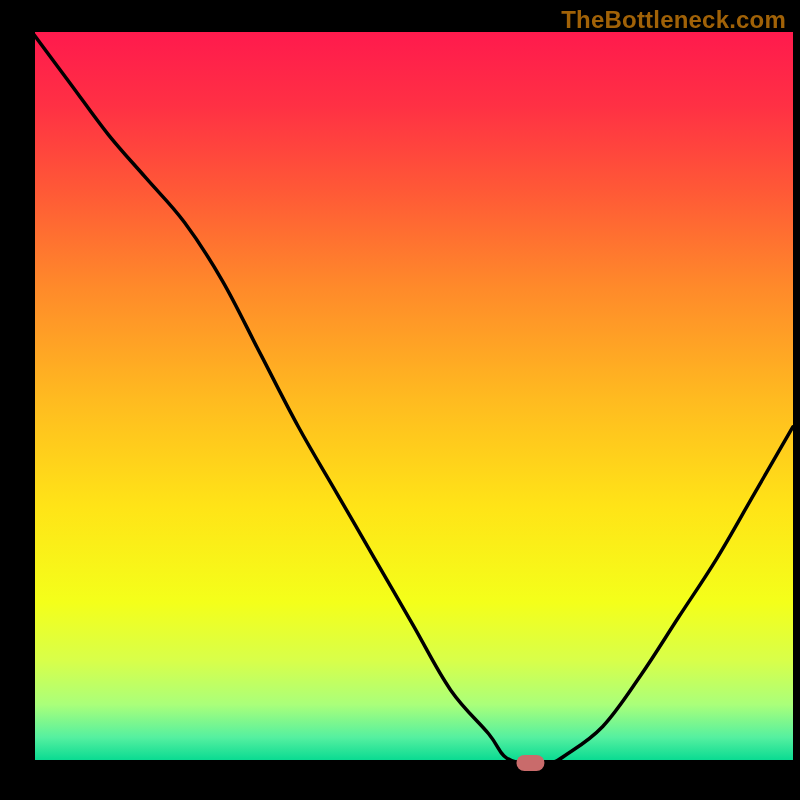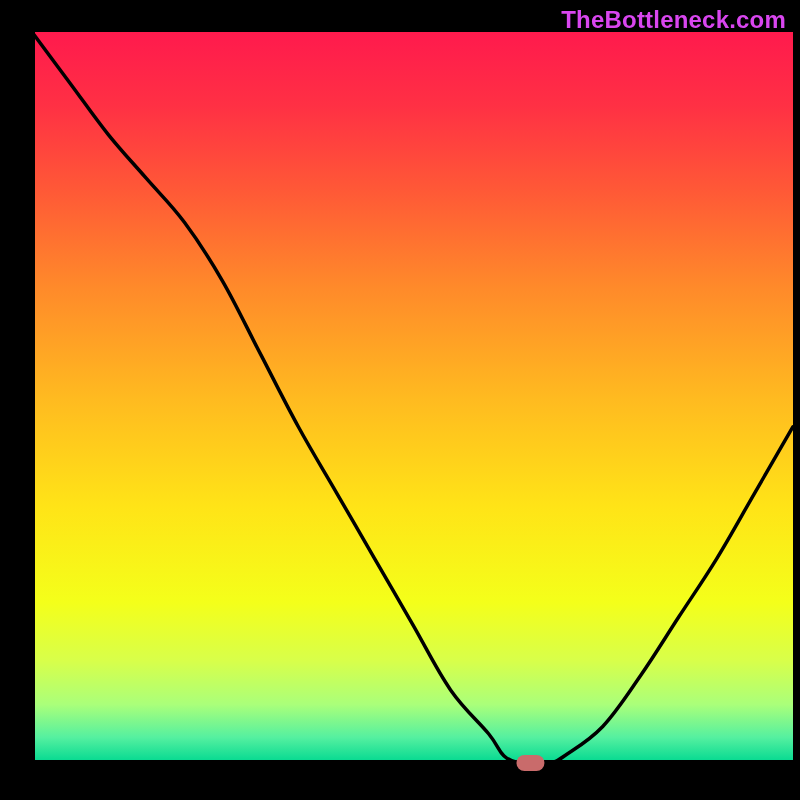--- a/index.html
+++ b/index.html
@@ -15,21 +15,21 @@
     width: 800px;
     height: 800px;
   }
   .watermark {
     position: absolute;
     top: 6px;
     right: 14px;
     font-family: Arial, Helvetica, sans-serif;
     font-size: 24px;
     font-weight: 600;
-    color: #d946ef;
+    color: #a16207;
     z-index: 10;
     letter-spacing: 0.2px;
   }
   svg.chart {
     position: absolute;
     left: 0;
     top: 0;
   }
 </style>
 </head>

